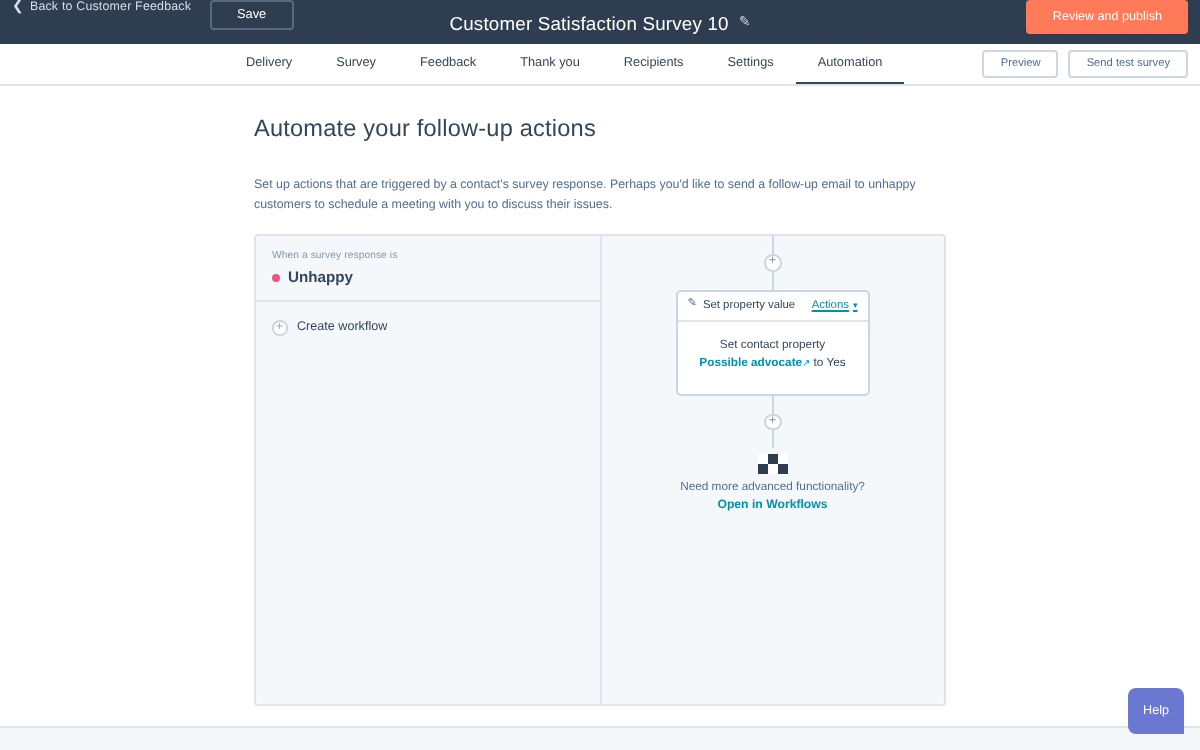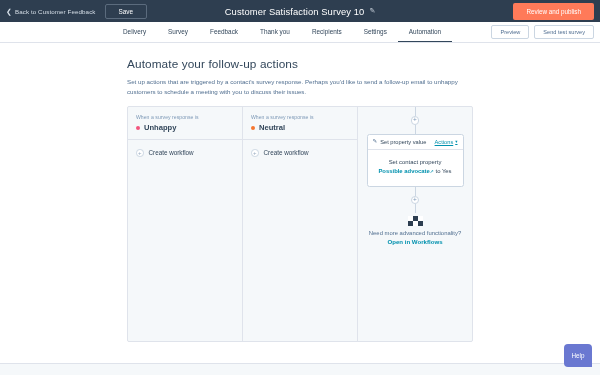--- a/index.html
+++ b/index.html
@@ -8,21 +8,21 @@
     font-family: "Liberation Sans", sans-serif;
     background: #ffffff;
     overflow: hidden;
   }
 
   
   .topbar {
     height: 22px;
     background: #2e3e50;
     display: flex;
-    align-items: center;
+    align-items: flex-start;
     padding: 0 6px;
     position: relative;
   }
   .back-link {
     display: flex; align-items: center; gap: 3px;
     color: #d6dfe8; font-size: 6.2px; letter-spacing: .1px;
     cursor: pointer; white-space: nowrap;
   }
   .chev { font-size: 7px; color: #d6dfe8; line-height: 1; }
   .save-btn {
@@ -87,21 +87,21 @@
     cursor: pointer;
     white-space: nowrap;
     font-family: "Liberation Sans", sans-serif;
   }
 
   
   .main { padding: 14px 0 0 0; background: #ffffff; height: 332px; }
   .inner { width: 346px; margin: 0 auto; }
   h1.page-title {
     font-size: 11.8px; font-weight: normal; color: #33475b;
-    letter-spacing: .1px; margin-bottom: 6px;
+    letter-spacing: .1px; margin-bottom: 17px;
   }
   p.page-desc {
     font-size: 6.2px; color: #516f90; line-height: 1.62; max-width: 344px;
   }
 
   
   .columns {
     display: flex; gap: 1px; margin-top: 9px;
     border: 1px solid #dfe3eb; border-radius: 2px;
     background: #dfe3eb; height: 236px; overflow: hidden;
@@ -232,35 +232,20 @@
           </div>
         </div>
         <div class="col-body">
           <div class="create-wf">
             <span class="plus-circle-lg">+</span>
             <span class="create-wf-label">Create workflow</span>
           </div>
         </div>
       </div>
 
-      <div class="col">
-        <div class="col-head">
-          <div class="col-sub">When a survey response is</div>
-          <div class="col-label-row">
-            <span class="dot" style="background:#f5762f"></span>
-            <span class="col-label">Neutral</span>
-          </div>
-        </div>
-        <div class="col-body">
-          <div class="create-wf">
-            <span class="plus-circle-lg">+</span>
-            <span class="create-wf-label">Create workflow</span>
-          </div>
-        </div>
-      </div>
 
       <div class="col">
         <div class="col-body" style="padding:0 8px 9px 8px;">
           <div class="wf">
             <div class="connector"></div>
             <div class="plus-node">+</div>
             <div class="connector"></div>
 
             <div class="wf-card">
               <div class="wf-card-head">

